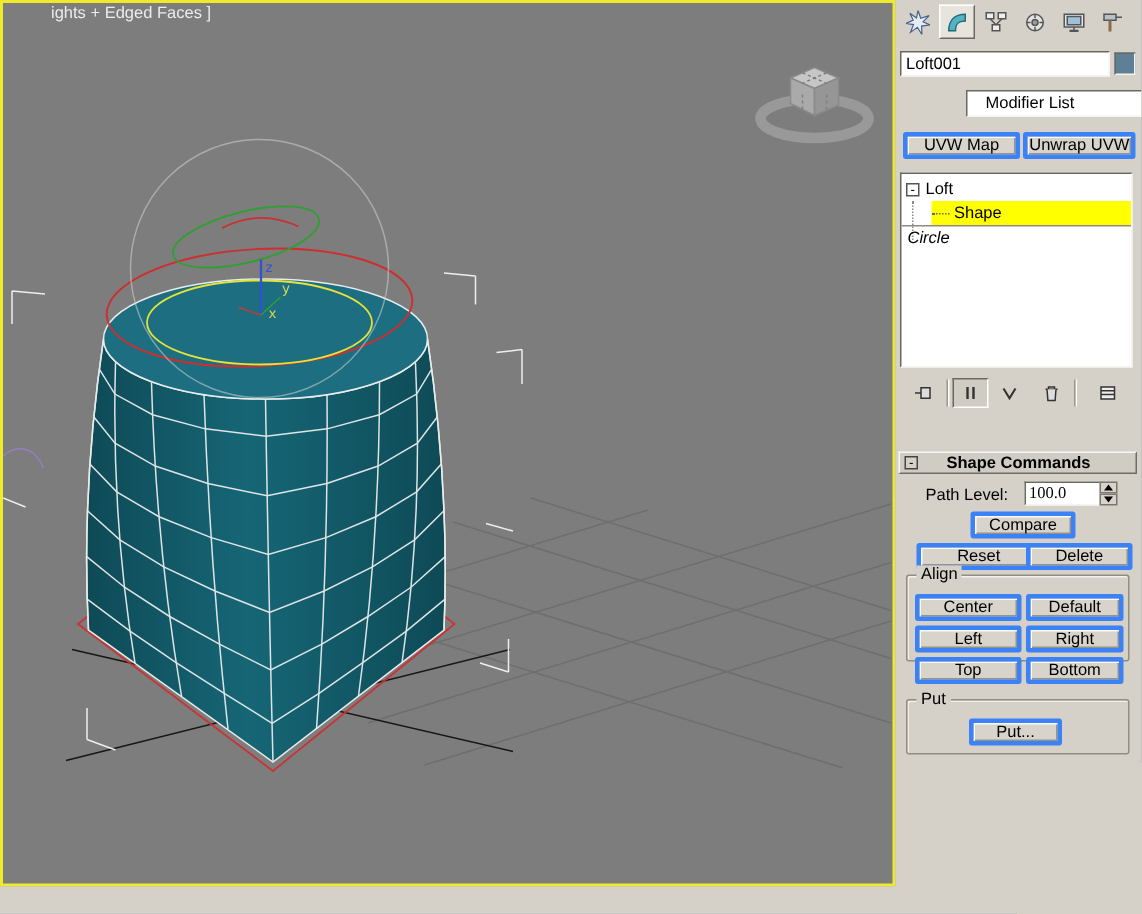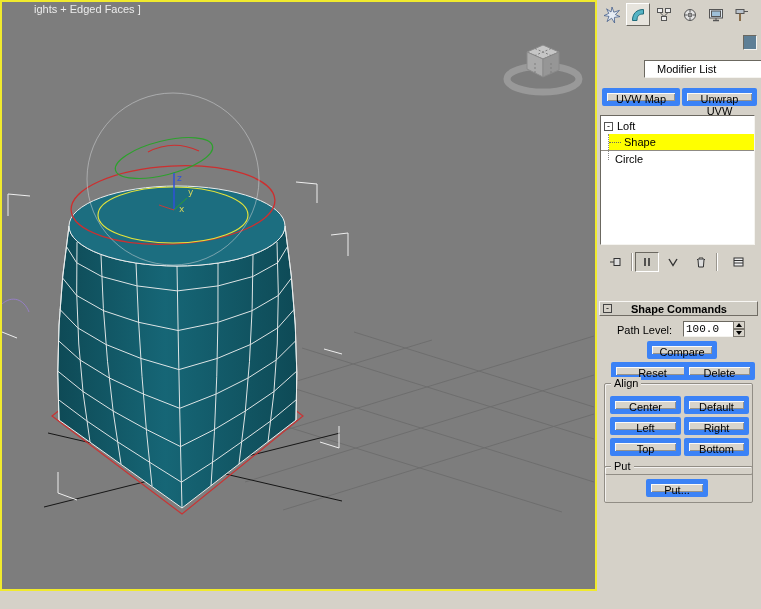--- a/index.html
+++ b/index.html
@@ -24,62 +24,62 @@
   .name-field{position:absolute;left:3px;top:34px;width:140px;height:17px;font-size:11px;padding:0 3px;font-family:"Liberation Sans",sans-serif;}
   .swatch{position:absolute;left:146px;top:35px;width:14px;height:15px;
     border:1px solid;border-color:#6b6860 #f5f4f0 #f5f4f0 #6b6860;background:var(--object-swatch,#5e7f96);}
 
   .dropdown{position:absolute;left:3px;top:60px;width:155px;height:18px;display:flex;align-items:center;padding-left:12px;margin-left:44px;}
   .dd-btn{position:absolute;right:1px;top:1px;width:16px;height:14px;background:#d8d4cb;
     border:1px solid;border-color:#fbfaf8 #7b776f #7b776f #fbfaf8;display:flex;align-items:center;justify-content:center;}
   .tri-down{width:0;height:0;border-left:3px solid transparent;border-right:3px solid transparent;border-top:4px solid #000;}
   .tri-up{width:0;height:0;border-left:3px solid transparent;border-right:3px solid transparent;border-bottom:4px solid #000;}
 
-  .b3{position:absolute;height:18px;background:#d8d4cb;border:5px solid #3b82f6;border-radius:2px;
+  .b3{position:absolute;height:18px;background:#d8d4cb;border:3px solid #3b82f6;border-radius:2px;
     box-shadow:inset 1px 1px 0 #fbfaf8, inset -1px -1px 0 #96928a;
     font-size:11px;font-family:"Liberation Sans",sans-serif;text-align:center;cursor:default;}
   .uvw{left:5px;top:88px;width:78px;}
   .unwrap{left:85px;top:88px;width:75px;}
 
   .stack{position:absolute;left:3px;top:115px;width:155px;height:130px;overflow:hidden;padding-top:2px;}
   .srow{height:16px;display:flex;align-items:center;position:relative;}
   .srow.divider{border-top:1px solid #8f8b83;}
-  .band{display:flex;align-items:center;height:16px;flex:1;margin-left:8px;}
+  .band{display:flex;align-items:center;height:16px;flex:1;margin-left:20px;}
   .band.selected{background:var(--selection-yellow,#ffff00);}
   .expander{width:9px;height:9px;margin:0 4px 0 3px;border:1px solid #555;background:#fff;
     font-size:9px;line-height:7px;text-align:center;}
   .tree-dot{width:12px;height:0;border-top:1px dotted #666;margin-right:3px;}
-  .pad-l{padding-left:14px;}
+  .pad-l{padding-left:4px;font-style:italic;}
   .tree-v{position:absolute;left:7px;top:18px;height:26px;border-left:1px dotted #888;}
 
   .stack-tools{position:absolute;left:3px;top:249px;width:155px;height:26px;display:flex;align-items:center;padding-left:4px;gap:3px;}
   .st-btn{width:24px;height:20px;display:inline-flex;align-items:center;justify-content:center;background:transparent;border:1px solid transparent;}
   .st-btn.pressed{background:#cfccc3;border-color:#6b6860 #fff #fff #6b6860;}
   .st-sep{width:1px;height:18px;background:#9a968e;box-shadow:1px 0 0 #fff;}
   .ml-auto{margin-left:auto;margin-right:4px;}
 
   .roll-h{position:absolute;left:2px;top:301px;width:159px;height:15px;background:#cfccc3;
     border:1px solid;border-color:#f8f7f4 #706c64 #706c64 #f8f7f4;display:flex;align-items:center;font-weight:bold;}
   .roll-minus{width:9px;height:9px;border:1px solid #444;background:#d5d1c8;font-size:9px;line-height:7px;
     text-align:center;margin:0 3px;font-weight:normal;}
   .roll-title{flex:1;text-align:center;margin-right:14px;}
 
   .pl-label{position:absolute;left:20px;top:324px;}
-  .pl-field{position:absolute;left:86px;top:321px;width:52px;height:16px;font-size:11px;padding:0 2px;font-family:Liberation Mono, monospace;}
+  .pl-field{position:absolute;left:86px;top:321px;width:52px;height:16px;font-size:11px;padding:0 2px;font-family:Liberation Serif, serif;}
   .spin{position:absolute;left:136px;width:12px;height:8px;background:#d8d4cb;border:1px solid #7b776f;
     display:flex;align-items:center;justify-content:center;}
   .spin.up{top:321px;} .spin.dn{top:329px;}
 
   .btn-compare{left:50px;top:341px;width:70px;}
   .btn-reset{left:14px;top:362px;width:83px;}
   .btn-delete{left:87px;top:362px;width:71px;}
 
   .grp{position:absolute;border:1px solid #918d85;border-radius:2px;box-shadow:inset 1px 1px 0 rgba(255,255,255,.7);}
   .grp-l{position:absolute;top:-7px;left:6px;background:#d5d1c8;padding:0 3px;}
-  .grp-align{left:7px;top:383px;width:149px;height:92px;}
+  .grp-align{left:7px;top:383px;width:149px;height:58px;}
   .grp-put{left:7px;top:466px;width:149px;height:37px;}
   .g-c1{left:5px;width:71px;} .g-c2{left:79px;width:65px;}
   .g-r1{top:12px;} .g-r2{top:33px;} .g-r3{top:54px;}
   .btn-put{left:41px;top:12px;width:62px;}
 </style>
 </head>
 <body>
 
 <div class="app">
 
@@ -201,20 +201,21 @@
         <svg width="16" height="16">
           <g stroke="#555">
             <rect x="2" y="2.5" width="8" height="4" fill="#b9c2cc"></rect>
             <path d="M10,4.5 L14,4.5" fill="none"></path>
             <path d="M6,6.5 L6,14" stroke-width="2" stroke="#8a6d4a" fill="none"></path>
           </g>
         </svg>
       </button>
     </div>
 
+    <input class="sunk name-field" value="Loft001" style="">
     <div class="swatch"></div>
 
     <div class="dropdown sunk">
       <span>Modifier List</span>
       <span class="dd-btn">
           <i class="tri-down"></i>
         </span>
     </div>
 
     <button class="b3 uvw">UVW Map</button>

